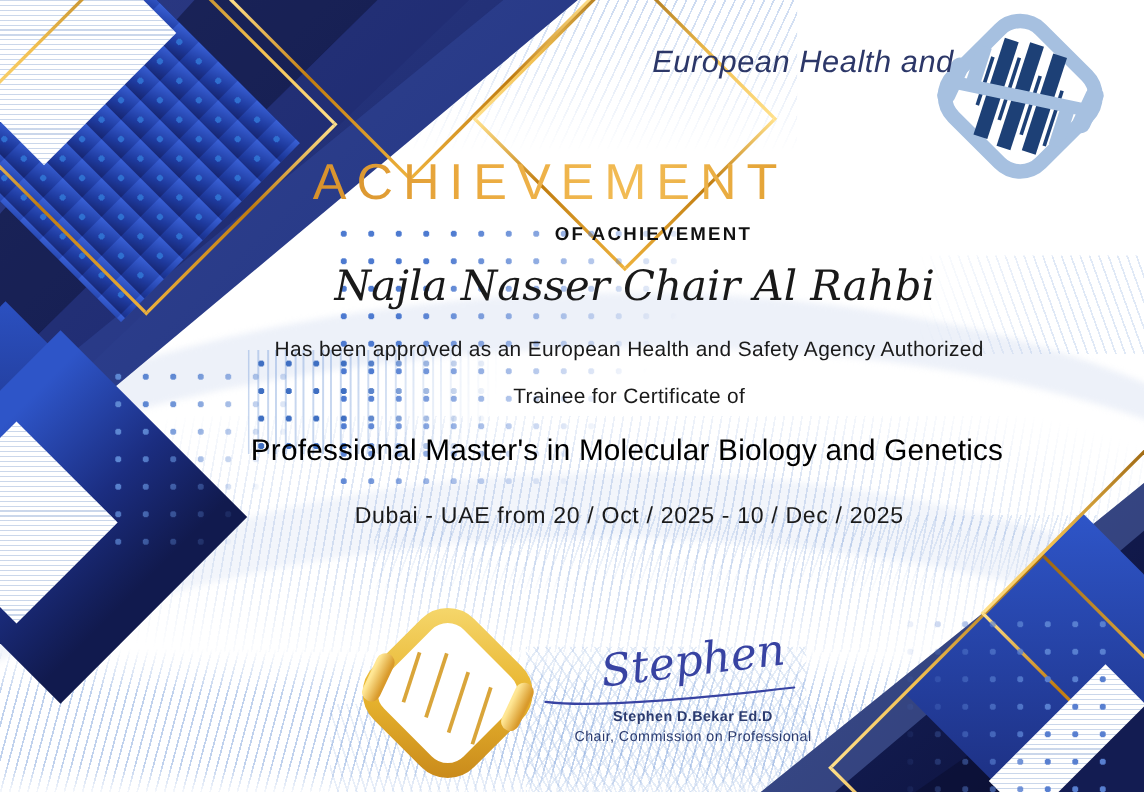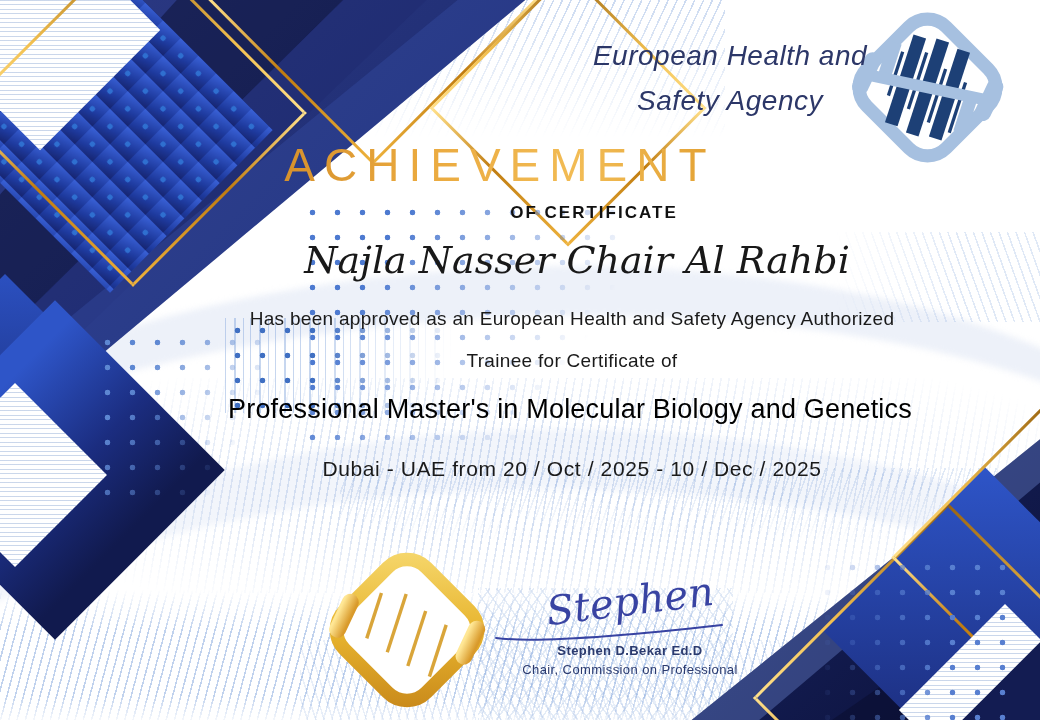--- a/index.html
+++ b/index.html
@@ -174,25 +174,24 @@
     </g>
     <g transform="rotate(12 50 50)" stroke="url(#gg2)" stroke-linecap="round">
       <line x1="16" y1="50" x2="84" y2="50" stroke-width="7"></line>
       <line x1="14" y1="41" x2="10" y2="58" stroke-width="10"></line>
       <line x1="90" y1="41" x2="86" y2="58" stroke-width="10"></line>
     </g>
   </svg>
 
   <div class="abs txt agency-name">
     <span>European Health and</span><br>
-    <span>Safety Agency</span>
   </div>
 
   <div class="abs txt cert-title">ACHIEVEMENT</div>
-  <div class="abs txt cert-sub">OF CERTIFICATE</div>
+  <div class="abs txt cert-sub">OF ACHIEVEMENT</div>
   <div class="abs txt recipient">Najla Nasser Chair Al Rahbi</div>
   <div class="abs txt line1">Has been approved as an European Health and Safety Agency Authorized</div>
   <div class="abs txt line2">Trainee for Certificate of</div>
   <div class="abs txt course">Professional Master's in Molecular Biology and Genetics</div>
   <div class="abs txt eventd">Dubai - UAE from 20 / Oct / 2025 - 10 / Dec / 2025</div>
 
   <div class="abs txt sig-script">Stephen</div>
   <svg class="abs sig-flourish" viewBox="0 0 235 22">
     <path d="M4,16 C50,22 150,12 230,3" fill="none" stroke="#3843a2" stroke-width="2" stroke-linecap="round"></path>
   </svg>

